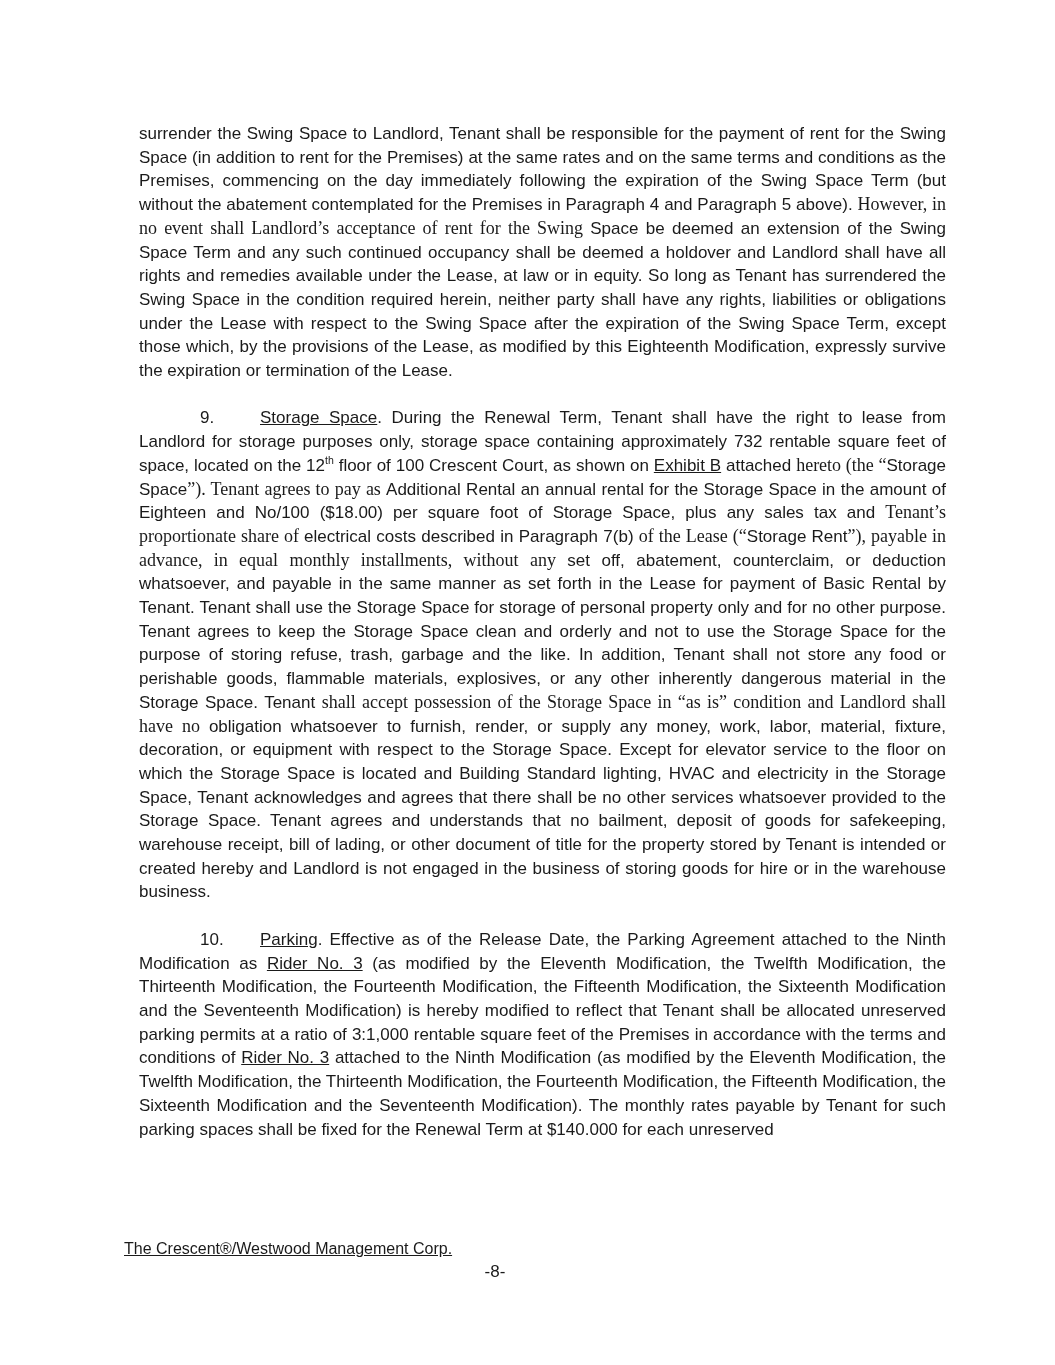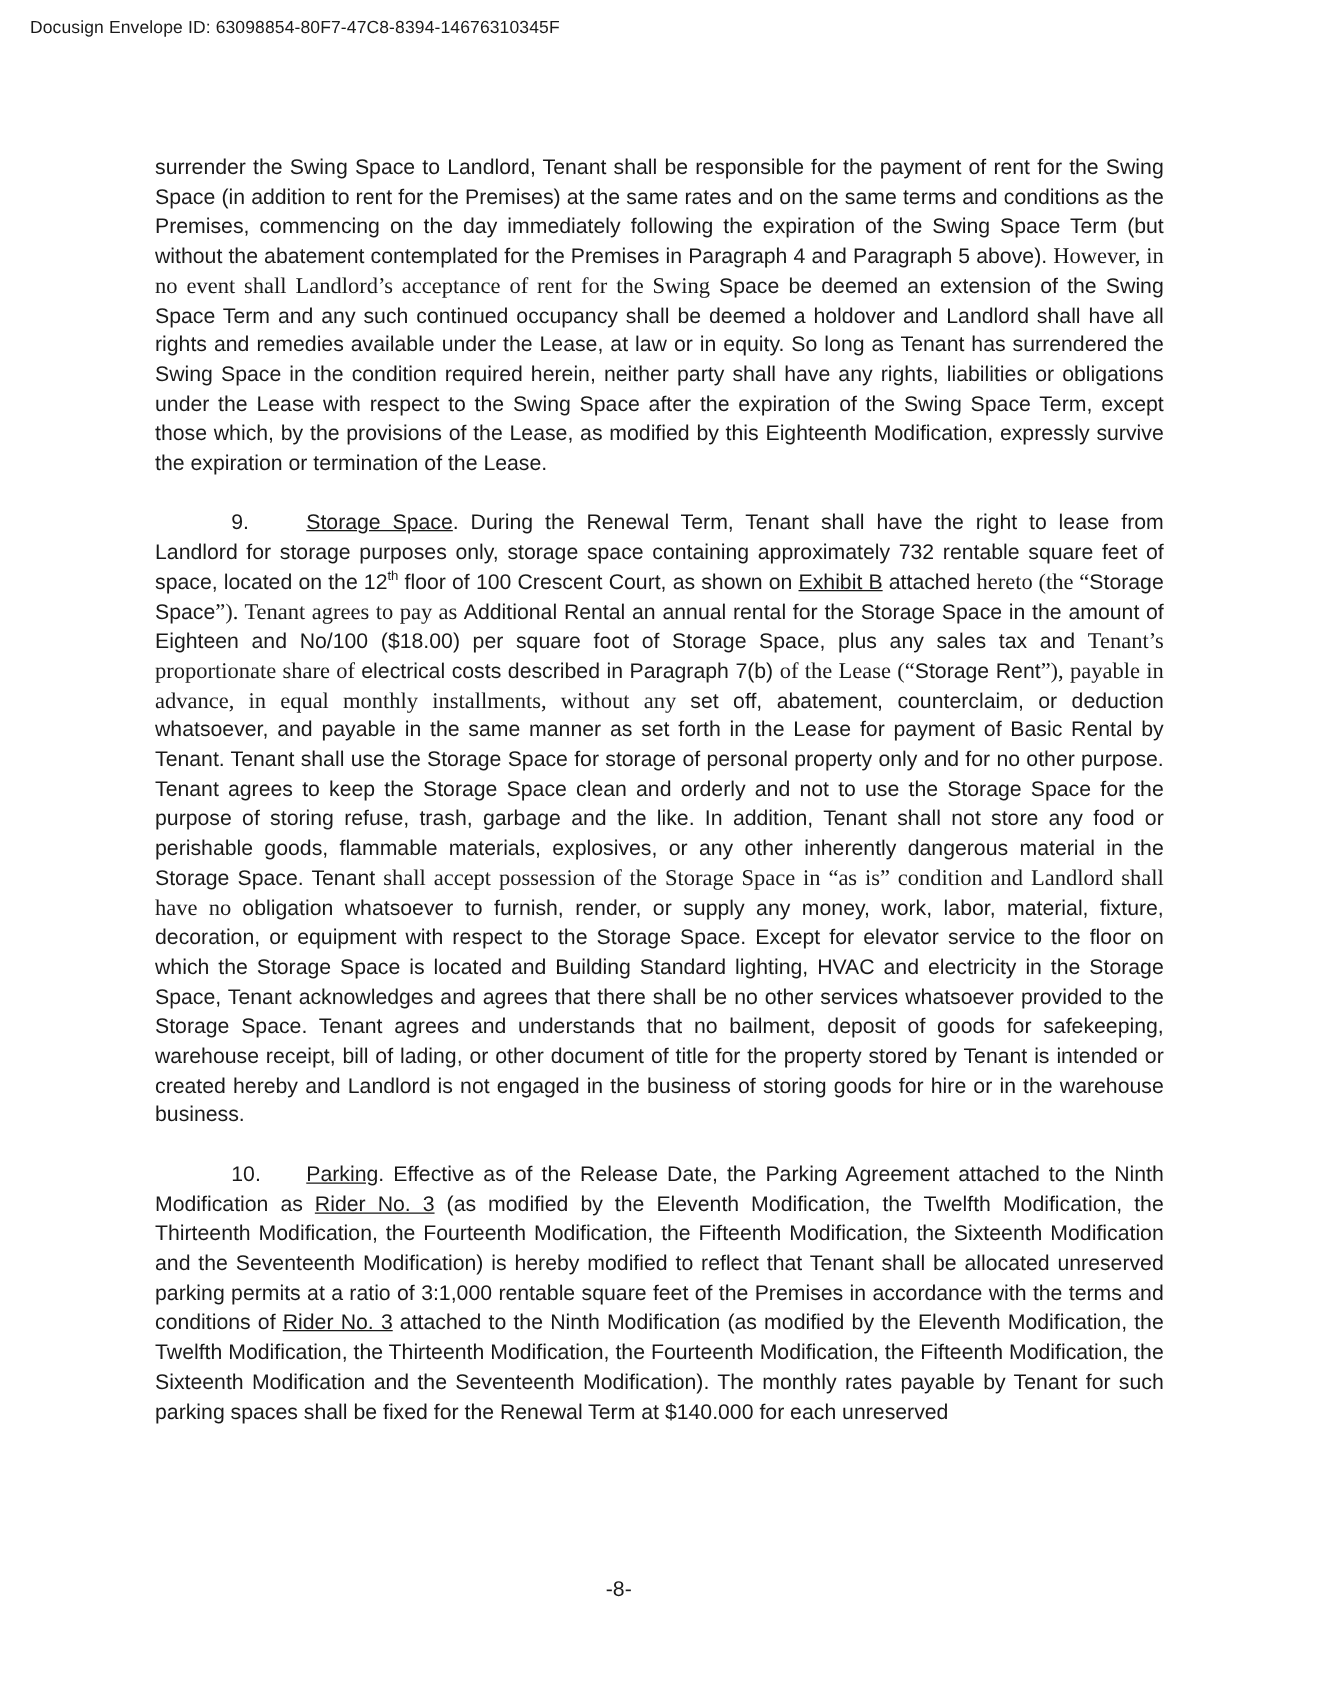--- a/index.html
+++ b/index.html
@@ -20,21 +20,21 @@
     position: absolute;
     left: 24px;
     top: 13px;
     font-size: 14px;
     letter-spacing: 0.1px;
     color: #1a1a1a;
     white-space: nowrap;
   }
   .body-text {
     position: absolute;
-    left: 124px;
+    left: 139px;
     top: 122px;
     width: 807px;
     font-size: 17px;
     line-height: 23.7px;
     text-align: justify;
   }
   .para {
     margin: 0 0 23.7px 0;
   }
   .para:last-child { margin-bottom: 11px; }
@@ -70,24 +70,24 @@
     width: 80px;
     text-align: center;
     font-size: 17px;
   }
 </style>
 </head>
 <body>
 
 <div class="page">
 
-  <div class="envelope-header">Docusign Envelope ID: 63098854-80F7-47C8-8394-14676310345F</div>
 
   <div class="body-text">
     <p class="para"><span>surrender the Swing Space to Landlord, Tenant shall be responsible for the payment of rent for the Swing Space (in addition to rent for the Premises) at the same rates and on the same terms and conditions as the Premises, commencing on the day immediately following the expiration of the Swing Space Term (but without the abatement contemplated for the Premises in Paragraph 4 and Paragraph 5 above).  </span><span class="serif">However, in no event shall Landlord’s acceptance of rent for the Swing </span><span>Space be deemed an extension of the Swing Space Term and any such continued occupancy shall be deemed a holdover and Landlord shall have all rights and remedies available under the Lease, at law or in equity.  So long as Tenant has surrendered the Swing Space in the condition required herein, neither party shall have any rights, liabilities or obligations under the Lease with respect to the Swing Space after the expiration of the Swing Space Term, except those which, by the provisions of the Lease, as modified by this Eighteenth Modification, expressly survive the expiration or termination of the Lease.</span></p>
     <p class="para"><span class="pnum">9.</span><span class="u">Storage Space</span><span>. During the Renewal Term, Tenant shall have the right to lease from Landlord for storage purposes only, storage space containing approximately 732 rentable square feet of space, located on the 12</span><sup>th</sup><span> floor of 100 Crescent Court, as shown on </span><span class="u">Exhibit B</span><span> attached </span><span class="serif">hereto (the “</span><span>Storage Space</span><span class="serif">”). Tenant agrees to pay as </span><span>Additional Rental an annual rental for the Storage Space in the amount of Eighteen and No/100 ($18.00) per square foot of Storage Space, plus any sales tax and </span><span class="serif">Tenant’s proportionate share of </span><span>electrical costs described in Paragraph 7(b) </span><span class="serif">of the Lease (“</span><span>Storage Rent</span><span class="serif">”), payable in advance, in equal monthly installments, without any </span><span>set off, abatement, counterclaim, or deduction whatsoever, and payable in the same manner as set forth in the Lease for payment of Basic Rental by Tenant. Tenant shall use the Storage Space for storage of personal property only and for no other purpose. Tenant agrees to keep the Storage Space clean and orderly and not to use the Storage Space for the purpose of storing refuse, trash, garbage and the like. In addition, Tenant shall not store any food or perishable goods, flammable materials, explosives, or any other inherently dangerous material in the Storage Space. Tenant </span><span class="serif">shall accept possession of the Storage Space in “as is” condition and Landlord shall have no </span><span>obligation whatsoever to furnish, render, or supply any money, work, labor, material, fixture, decoration, or equipment with respect to the Storage Space. Except for elevator service to the floor on which the Storage Space is located and Building Standard lighting, HVAC and electricity in the Storage Space, Tenant acknowledges and agrees that there shall be no other services whatsoever provided to the Storage Space.  Tenant agrees and understands that no bailment, deposit of goods for safekeeping, warehouse receipt, bill of lading, or other document of title for the property stored by Tenant is intended or created hereby and Landlord is not engaged in the business of storing goods for hire or in the warehouse business.</span></p>
     <p class="para"><span class="pnum">10.</span><span class="u">Parking</span><span>.  Effective as of the Release Date, the Parking Agreement attached to the Ninth Modification as </span><span class="u">Rider No. 3</span><span> (as modified by the Eleventh Modification, the Twelfth Modification, the Thirteenth Modification, the Fourteenth Modification, the Fifteenth Modification, the Sixteenth Modification and the Seventeenth Modification) is hereby modified to reflect that Tenant shall be allocated unreserved parking permits at a ratio of 3:1,000 rentable square feet of the Premises in accordance with the terms and conditions of </span><span class="u">Rider No. 3</span><span> attached to the Ninth Modification (as modified by the Eleventh Modification, the Twelfth Modification, the Thirteenth Modification, the Fourteenth Modification, the Fifteenth Modification, the Sixteenth Modification and the Seventeenth Modification).  The monthly rates payable by Tenant for such parking spaces shall be fixed for the Renewal Term at $140.000 for each unreserved</span></p>
   </div>
 
+  <div class="footer-company">The Crescent®/Westwood Management Corp.</div>
 
   <div class="footer-page">-8-</div>
 
 </div>
 
 </body></html>

